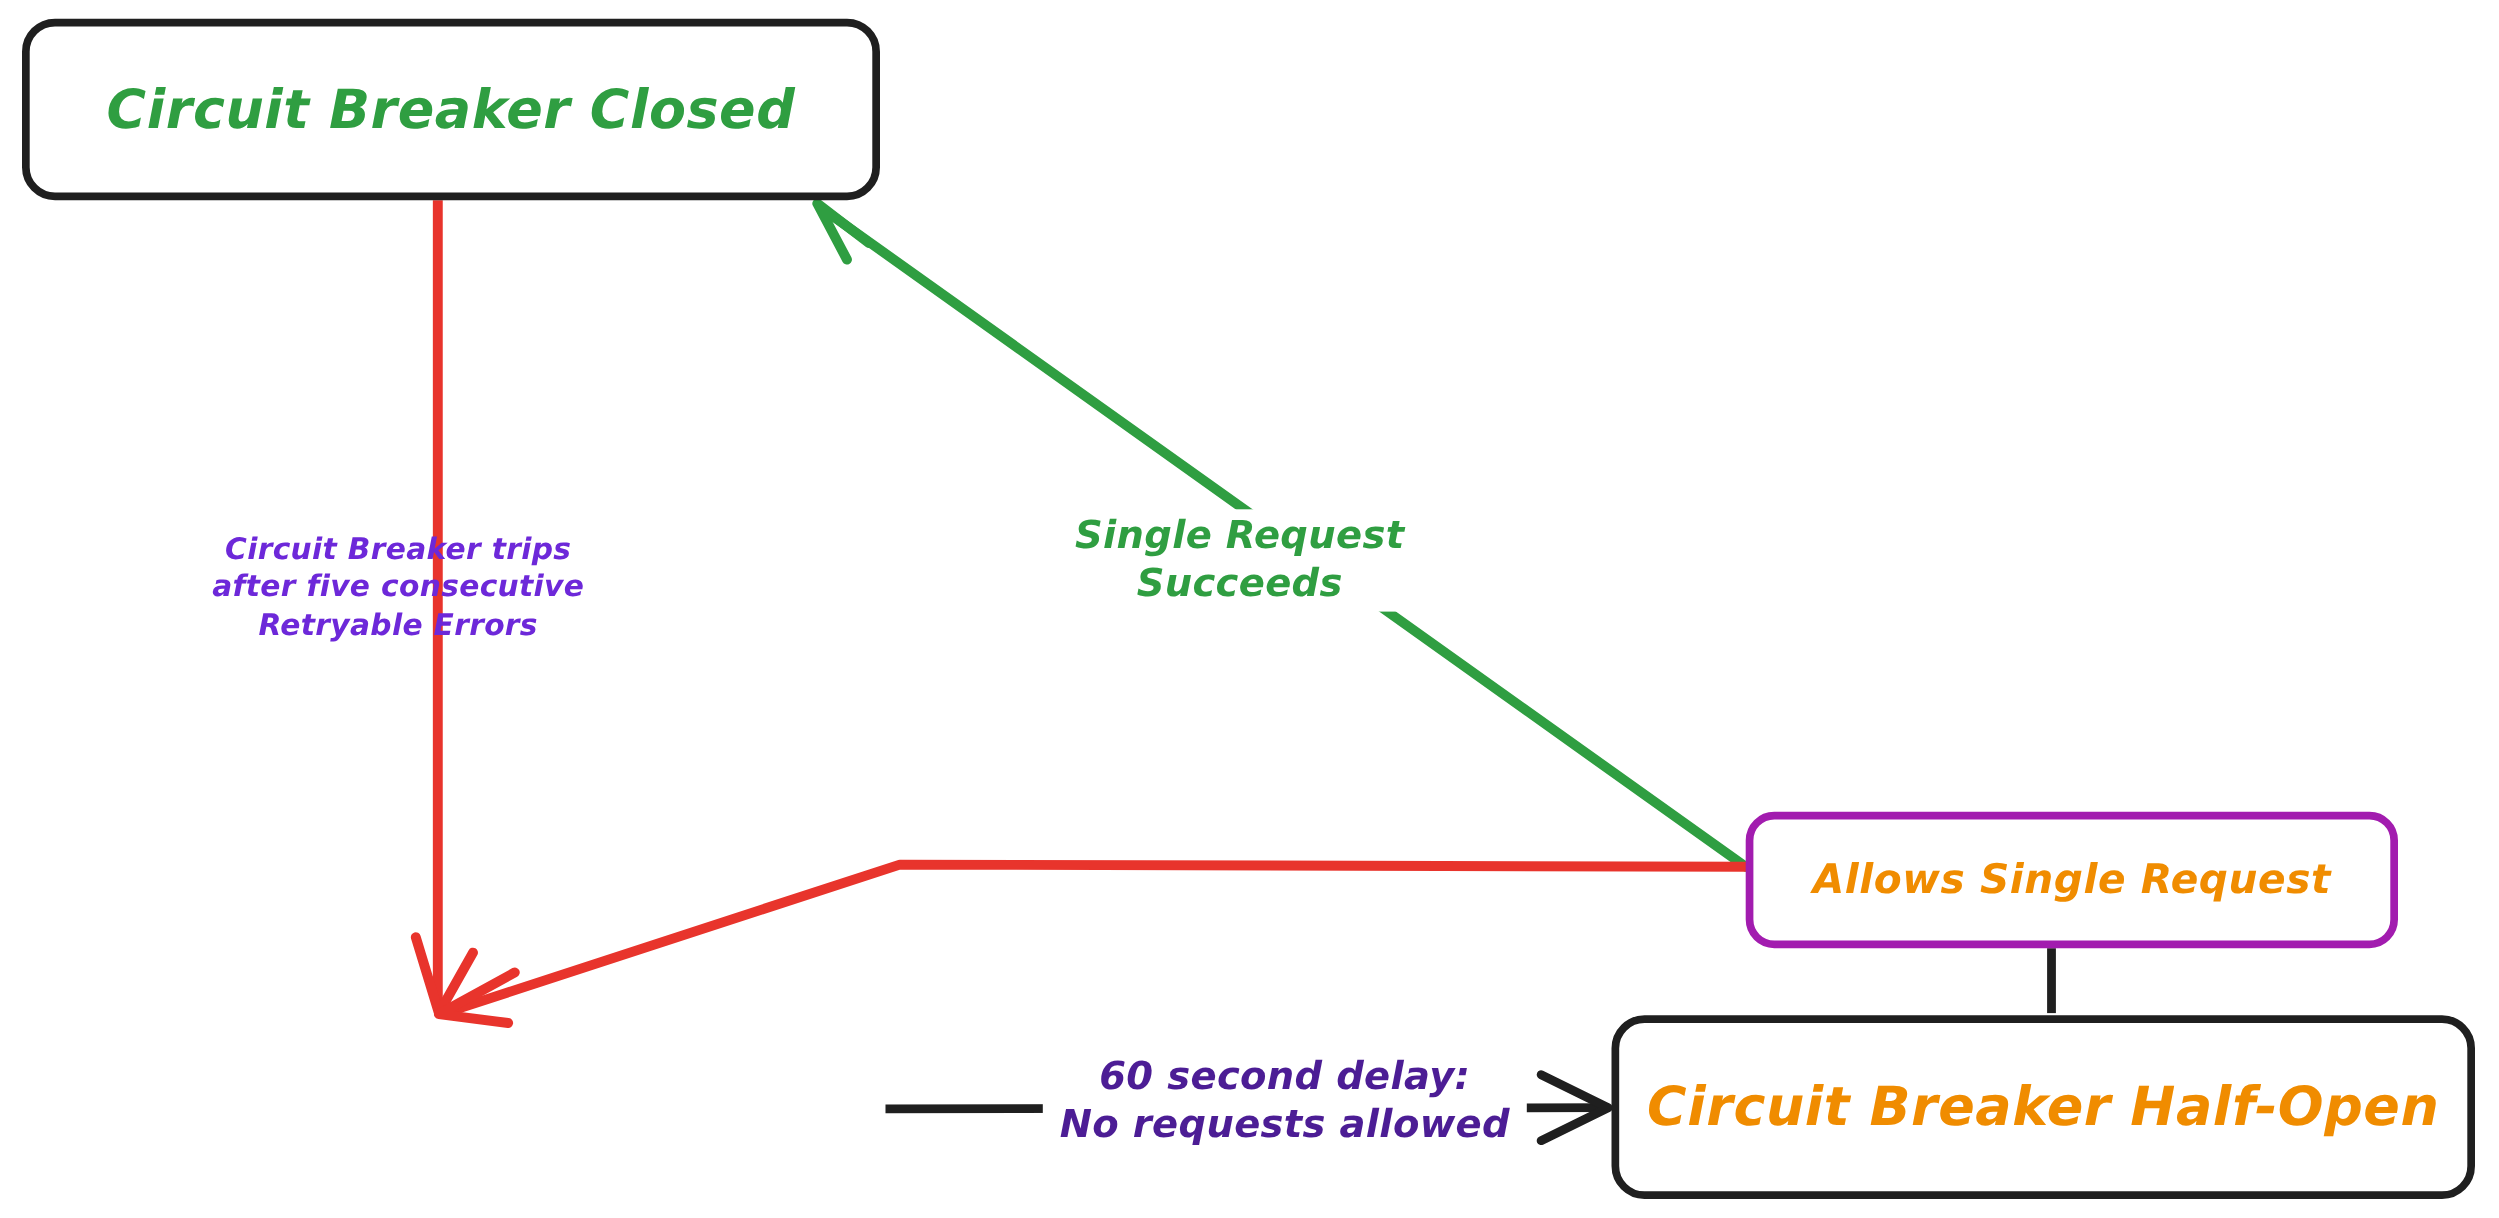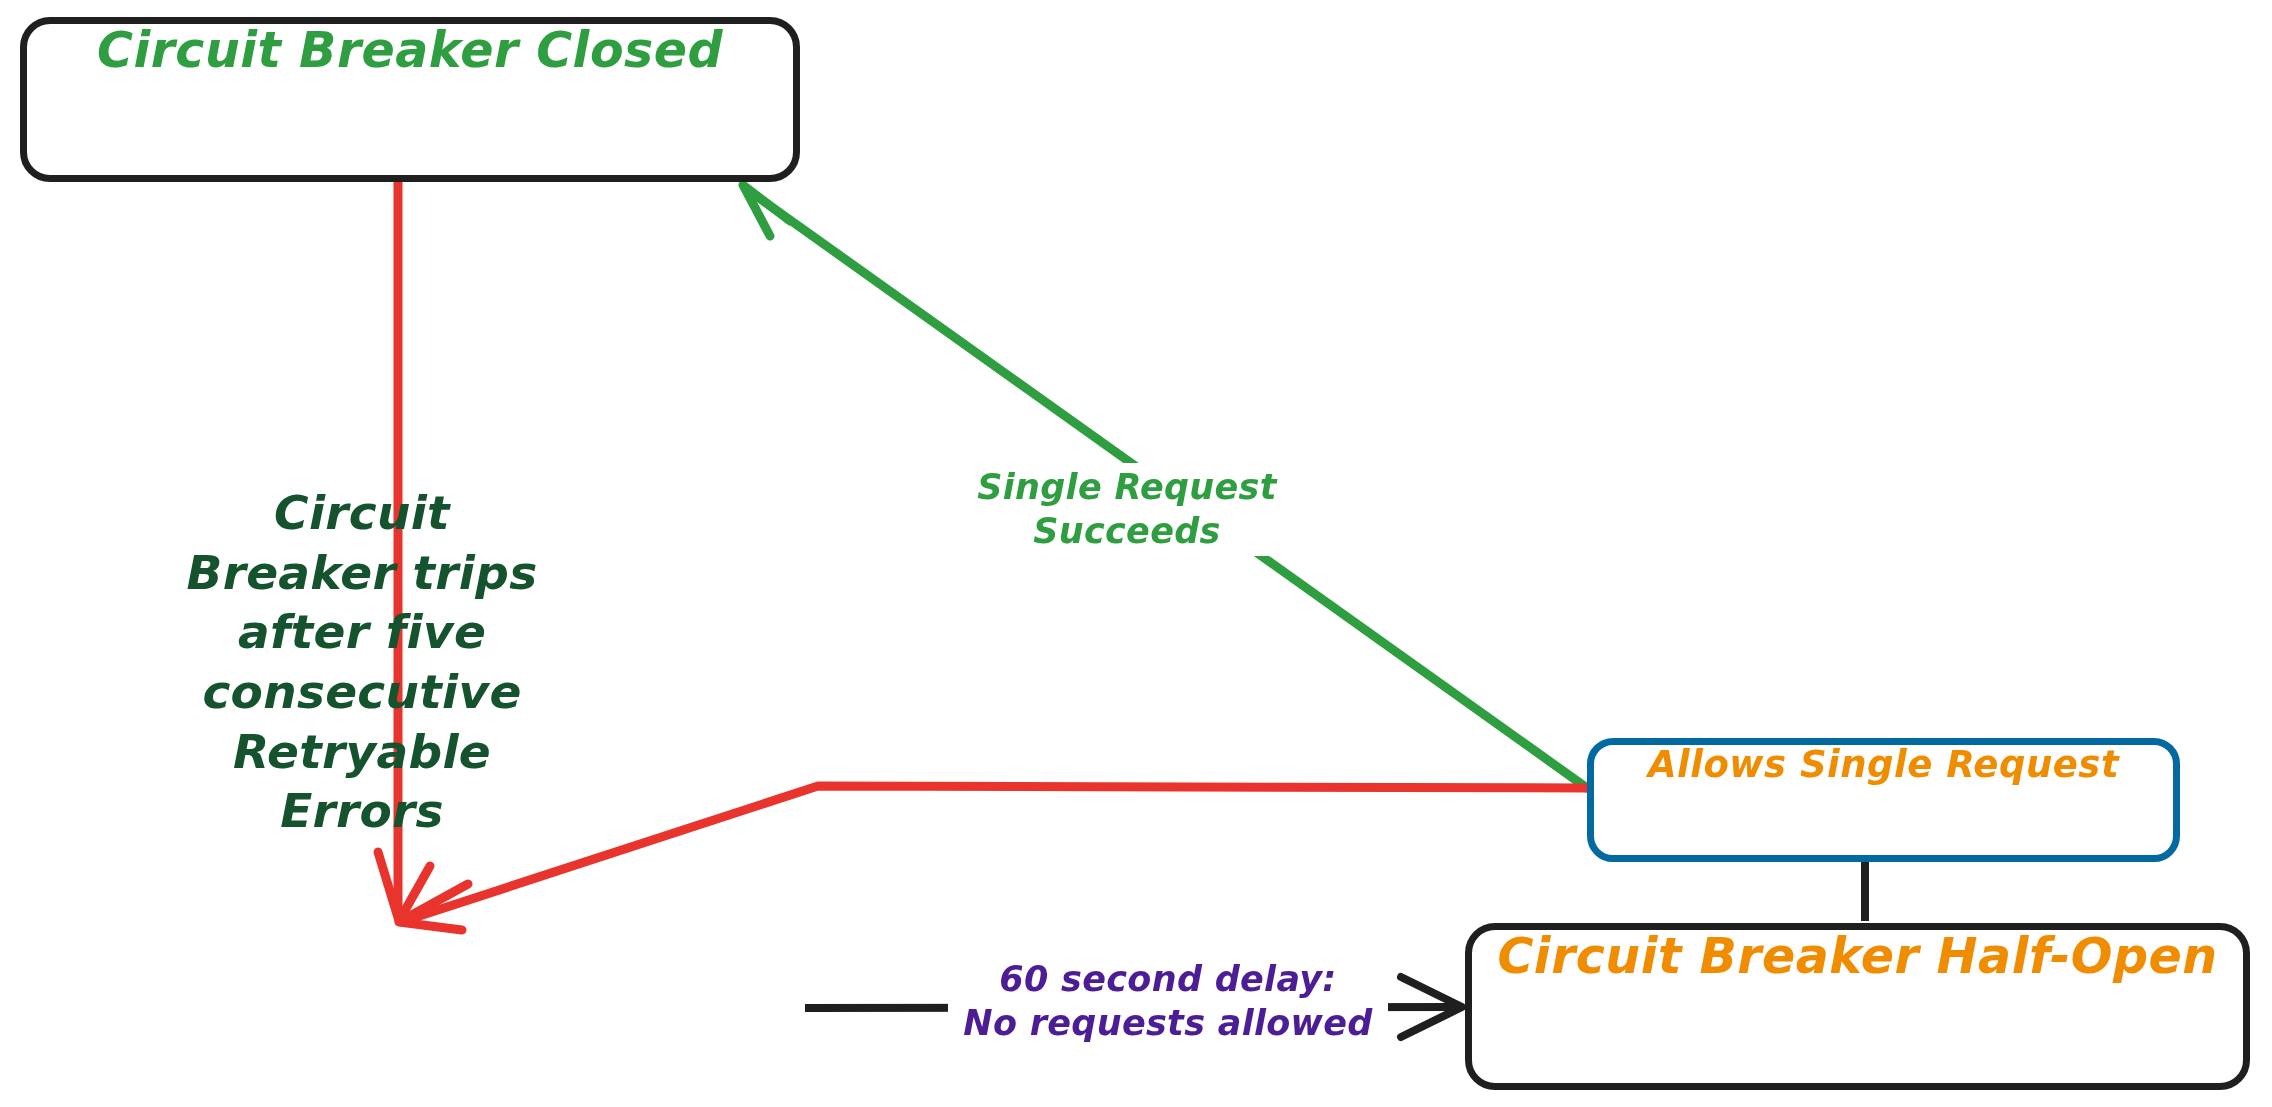--- a/index.html
+++ b/index.html
@@ -24,31 +24,31 @@
     top: 0;
     width: 2272px;
     height: 1107px;
   }
 
   
   .node {
     position: absolute;
     box-sizing: border-box;
     display: flex;
-    align-items: flex-start;
+    align-items: center;
     justify-content: center;
     background: #ffffff;
     border-radius: 30px;
     text-align: center;
   }
   .node-dark {
     border: 7px solid #1f1f1f;
   }
   .node-orange {
-    border: 7px solid #0369a1;
+    border: 7px solid #a21caf;
     border-radius: 26px;
   }
   .node-label {
     font-family: "DejaVu Sans", sans-serif;
     font-style: italic;
     font-weight: 600;
     letter-spacing: 0.5px;
     line-height: 1.1;
     white-space: nowrap;
   }
@@ -62,22 +62,22 @@
     position: absolute;
     font-family: "DejaVu Sans", sans-serif;
     font-style: italic;
     font-weight: 600;
     line-height: 1.27;
     text-align: center;
     white-space: pre-line;
     letter-spacing: 0.3px;
   }
   .edge-label-red {
-    color: #14532d;
-    font-size: 47px;
+    color: #6d28d9;
+    font-size: 27px;
   }
   .edge-label-green {
     color: #2f9e41;
     font-size: 35px;
   }
   .edge-label-black {
     color: #4c1d95;
     font-size: 35px;
   }
   .edge-label-boxed {

